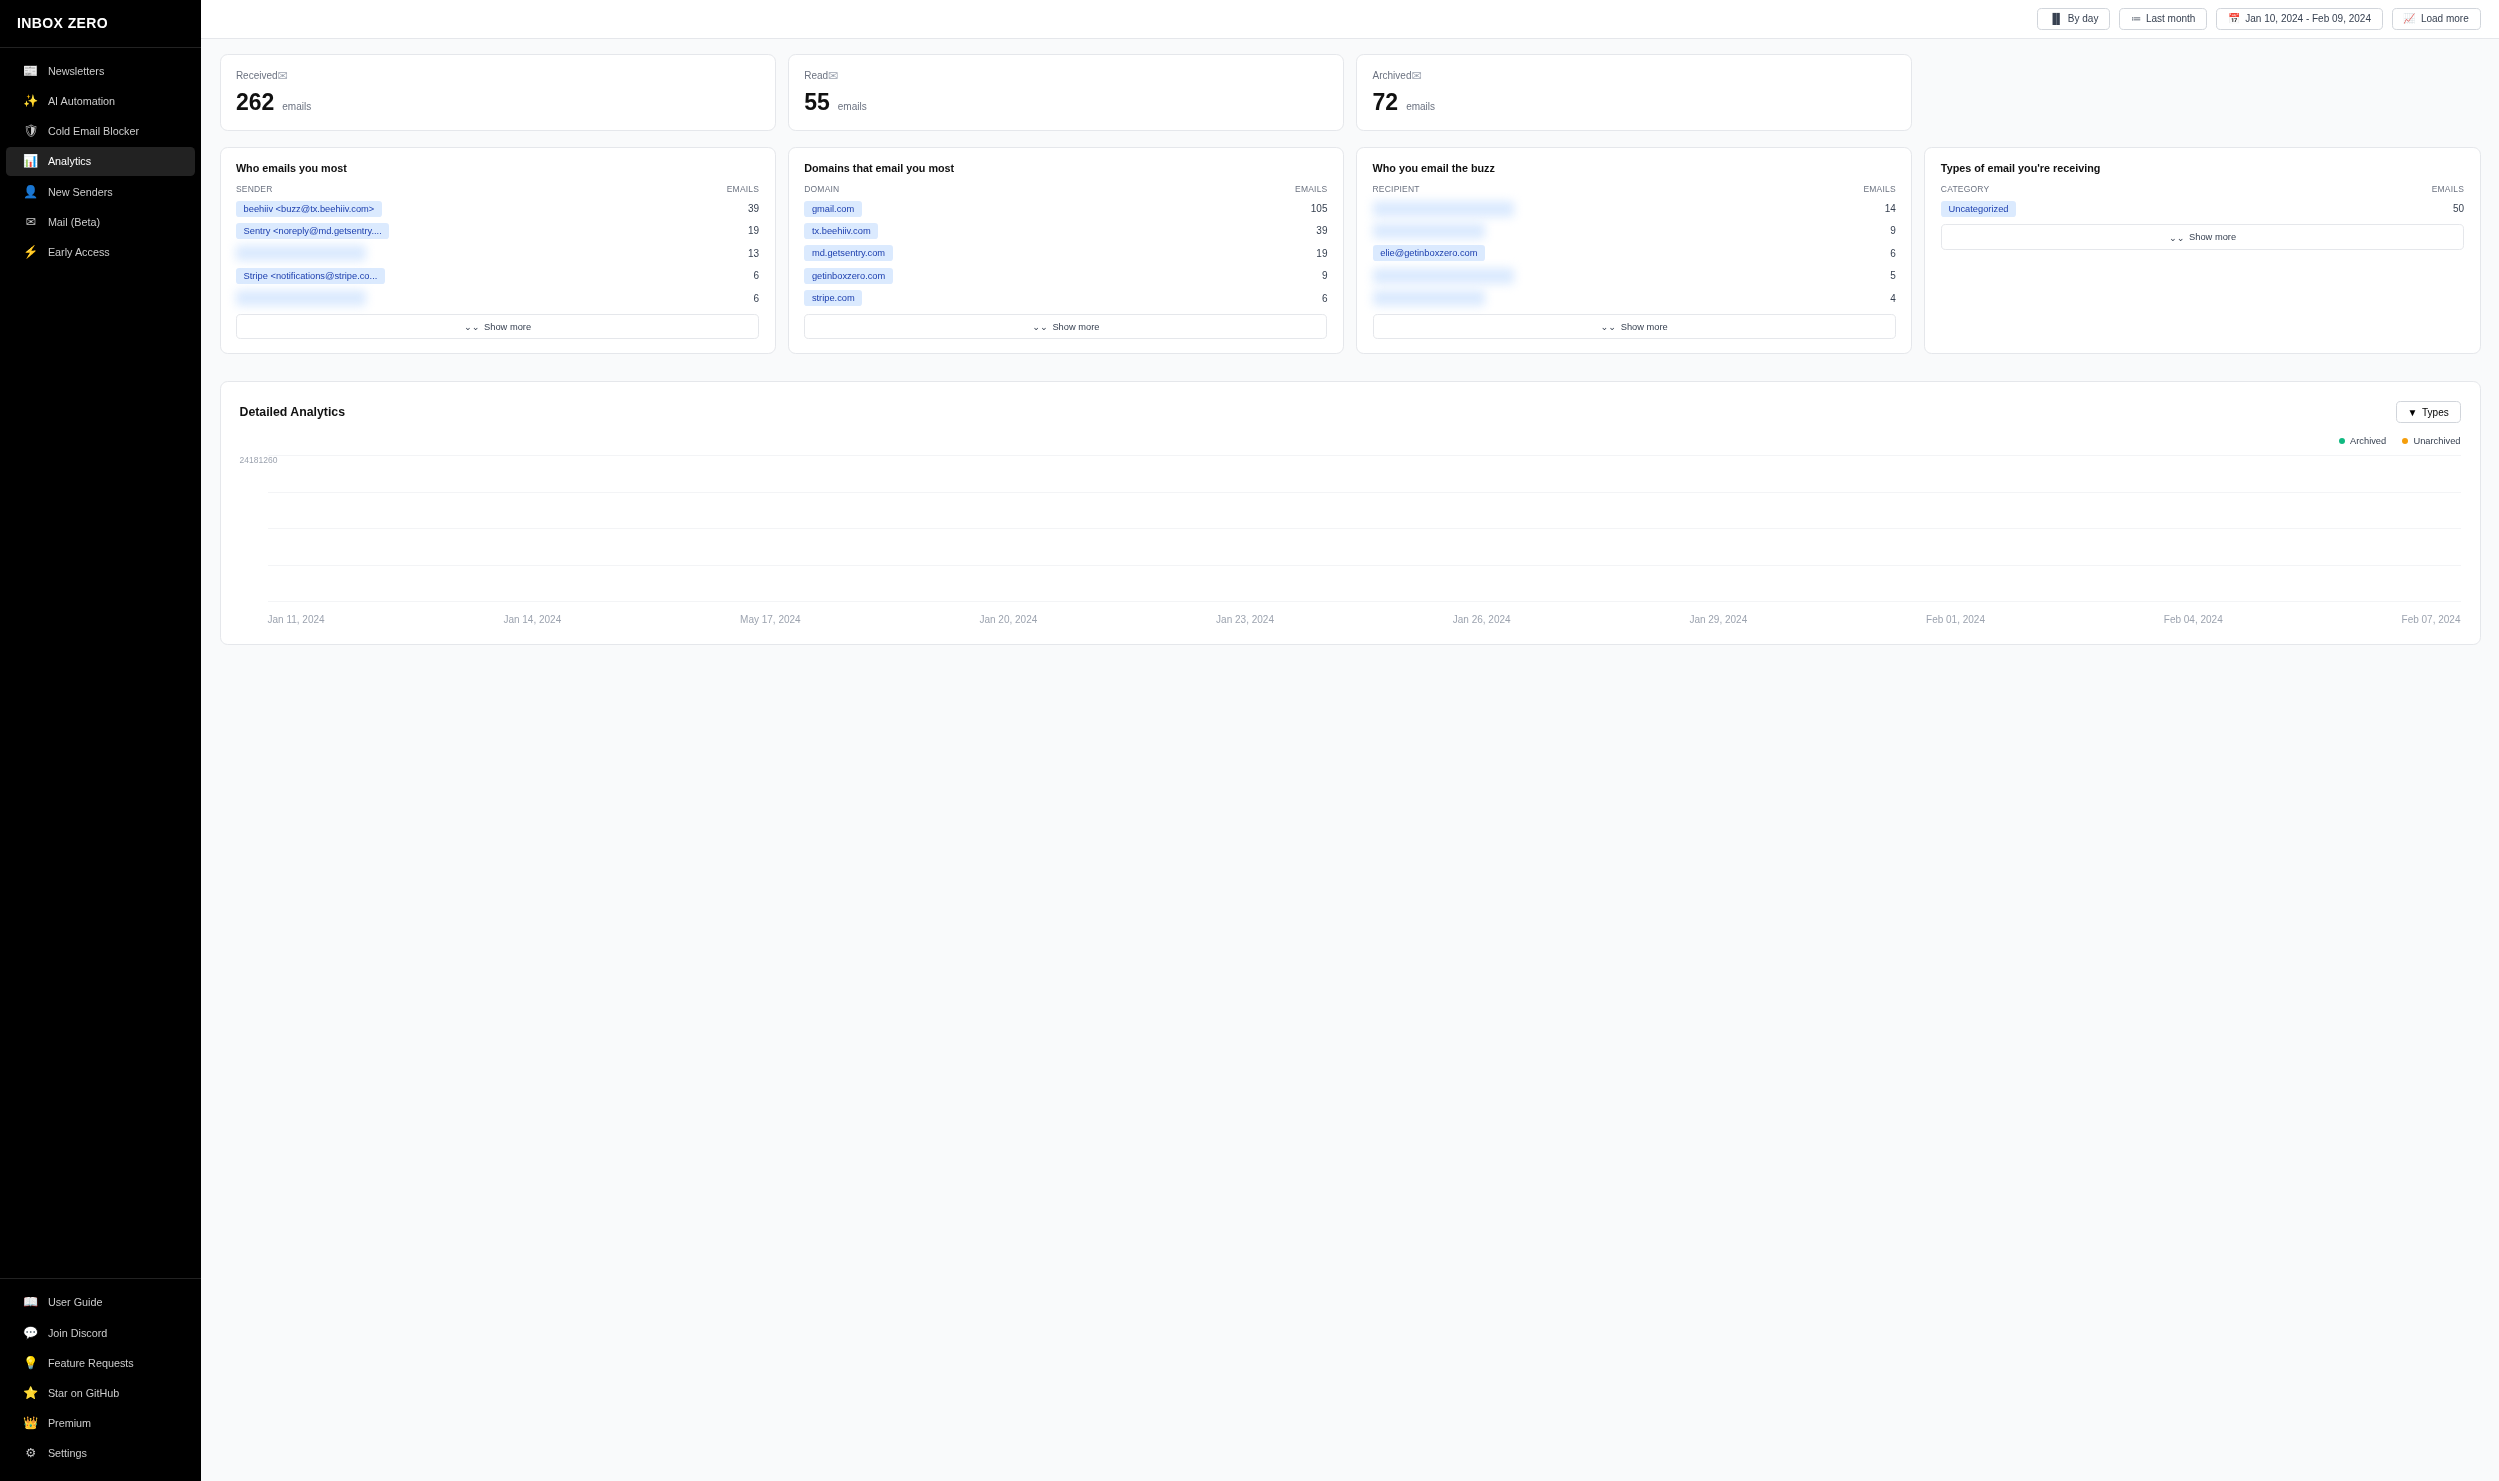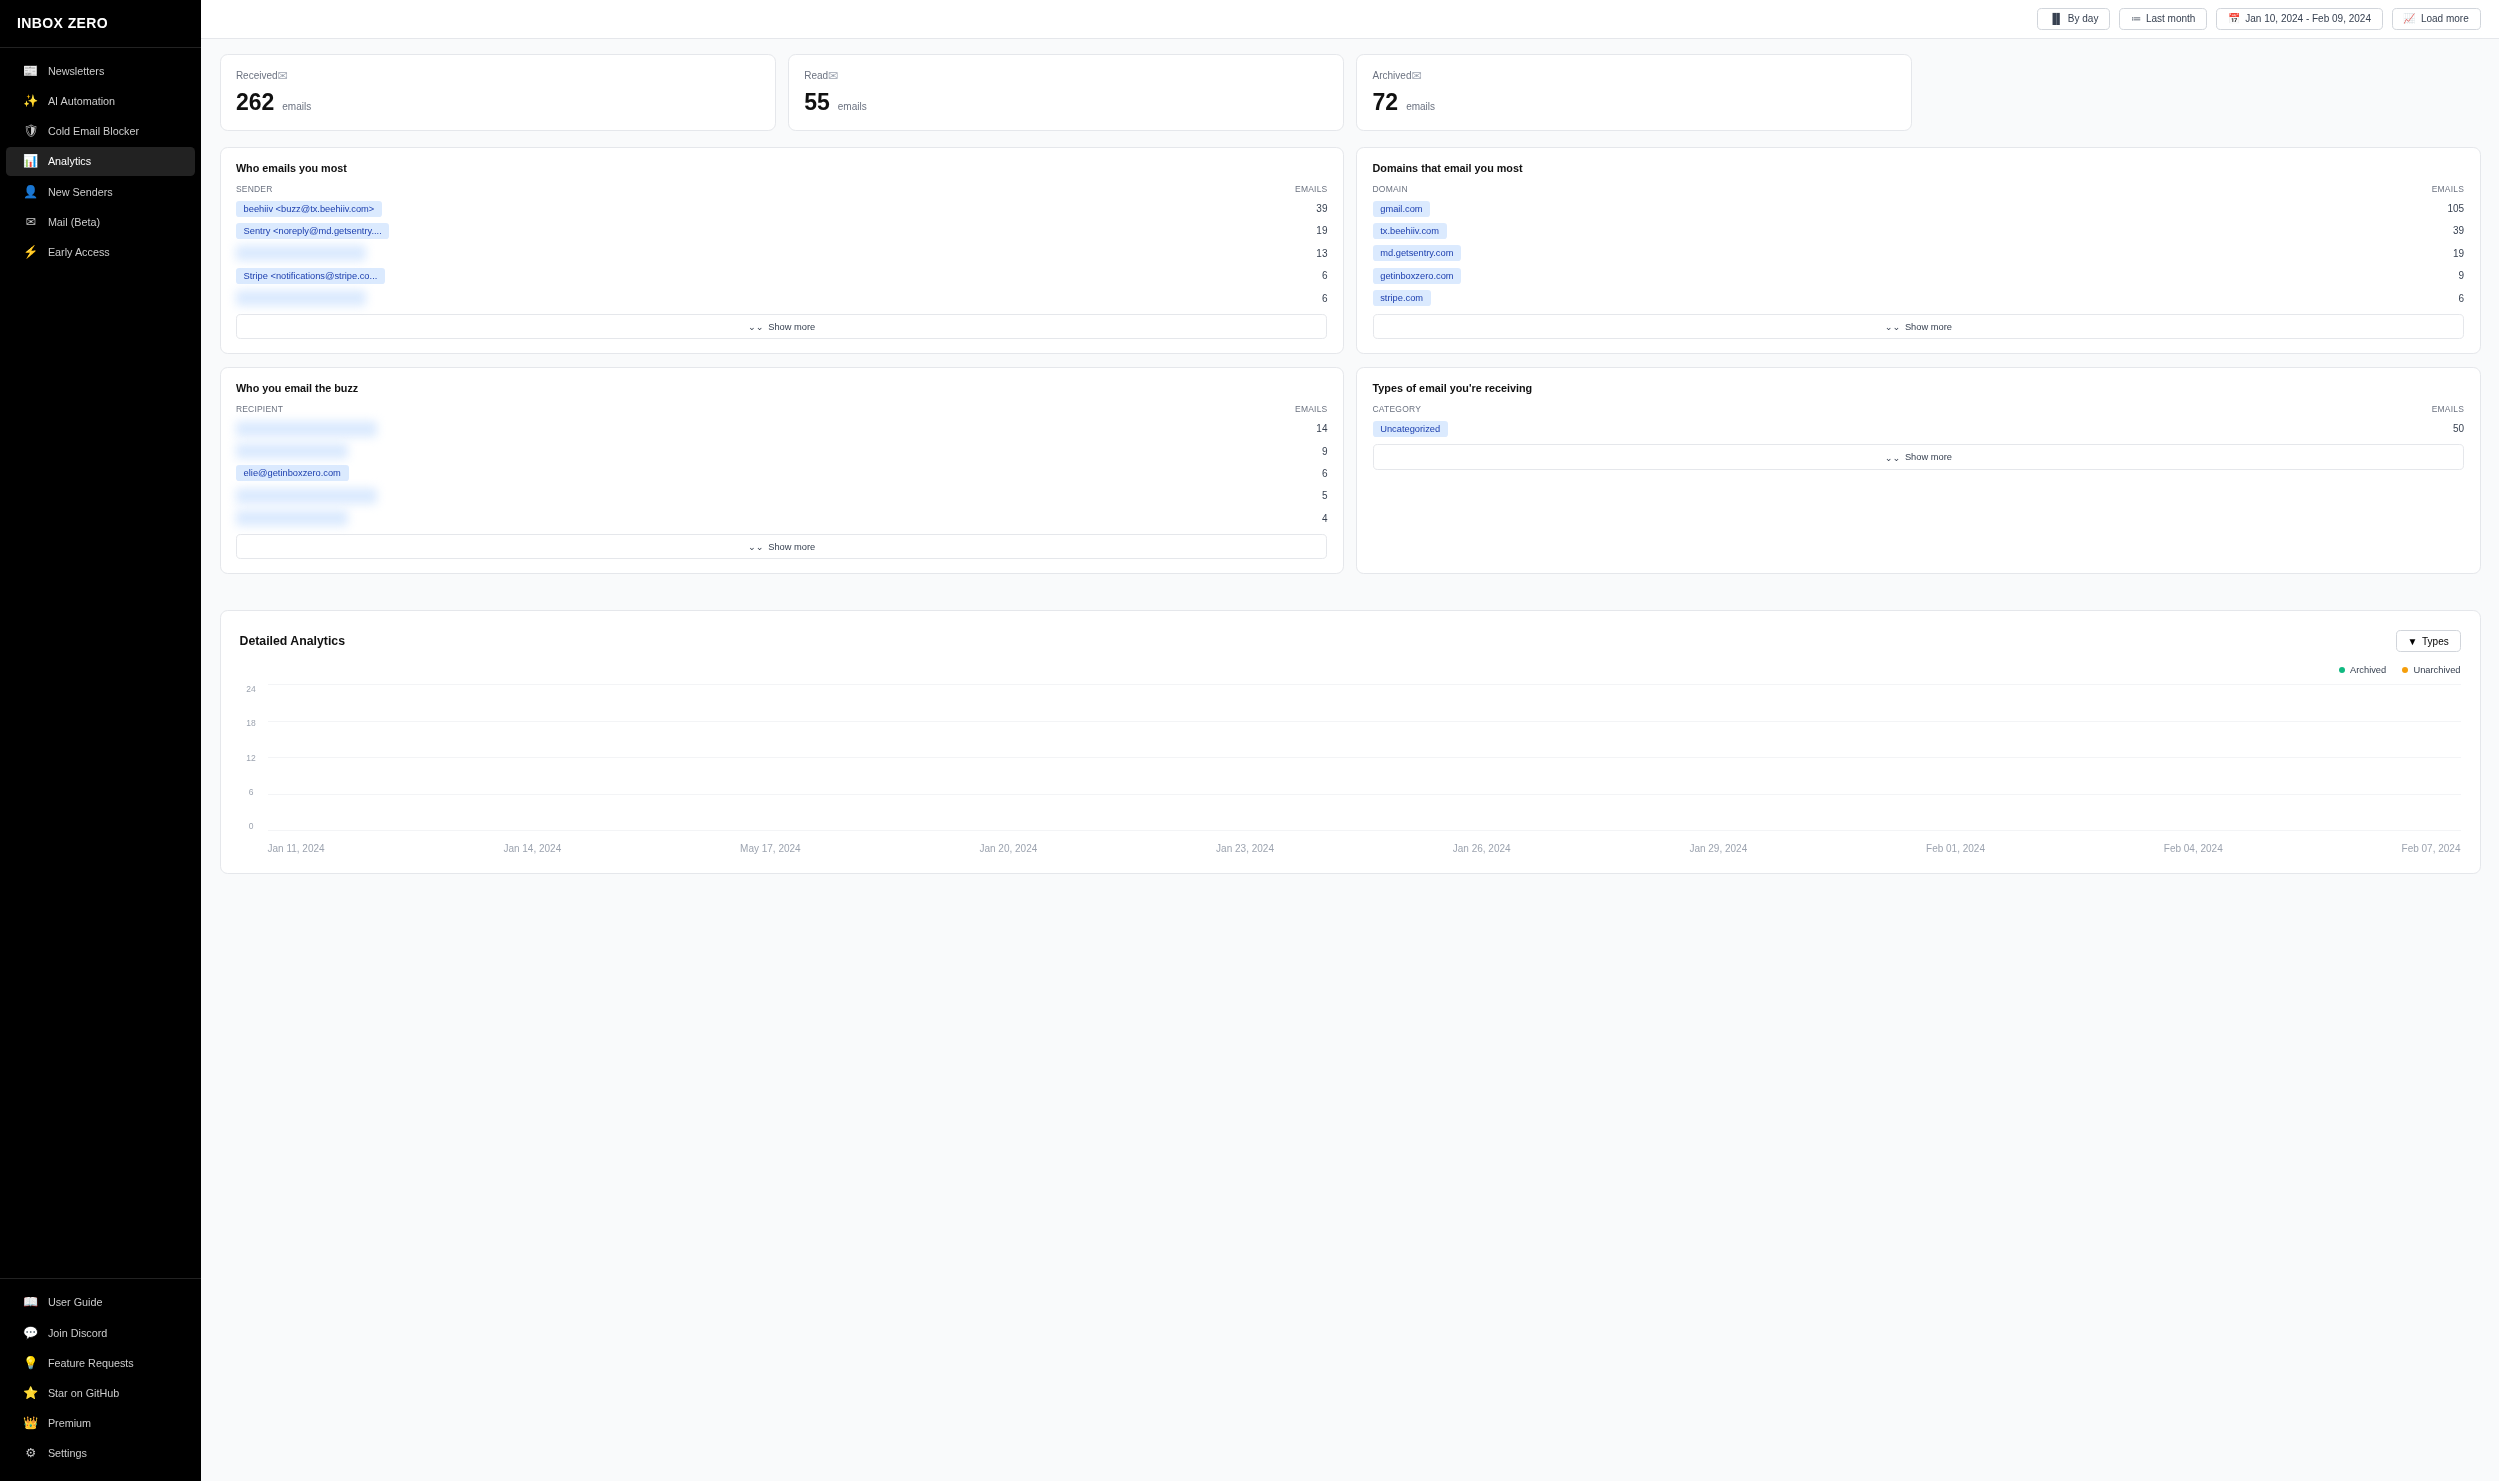--- a/index.html
+++ b/index.html
@@ -105,23 +105,23 @@
       margin-bottom: 3.1px;
     }
     .stat-label { font-size: 10px; color: #6b7280; font-weight: 500; }
     .stat-icon { color: #9ca3af; font-size: 12.3px; }
     .stat-value { font-size: 23px; font-weight: 700; color: #111; }
     .stat-unit { font-size: 10px; color: #6b7280; margin-left: 4.6px; font-weight: 400; }
 
     
     .analytics-grid {
       display: grid;
-      grid-template-columns: repeat(2, 1fr);
+      grid-template-columns: repeat(4, 1fr);
       gap: 12.3px;
-      margin-bottom: 36px;
+      margin-bottom: 27px;
     }
     .analytics-card {
       background: #fff;
       border: 0.8px solid #e5e7eb;
       border-radius: 7.7px;
       padding: 14px 15.4px;
     }
     .analytics-card-title {
       font-size: 10.8px;
       font-weight: 600;
@@ -226,25 +226,25 @@
       position: relative;
       height: 170px;
     }
     .y-axis-labels {
       position: absolute;
       left: 0;
       top: 0;
       bottom: 23px;
       width: 23px;
       display: flex;
-      flex-direction: column;
+      flex-direction: row;
       justify-content: space-between;
       font-size: 8.5px;
       color: #9ca3af;
-      text-align: center;
+      text-align: right;
     }
     .chart-bars-area {
       position: absolute;
       left: 28px;
       right: 0;
       top: 0;
       bottom: 23px;
       display: flex;
       align-items: flex-end;
       gap: 1.5px;

